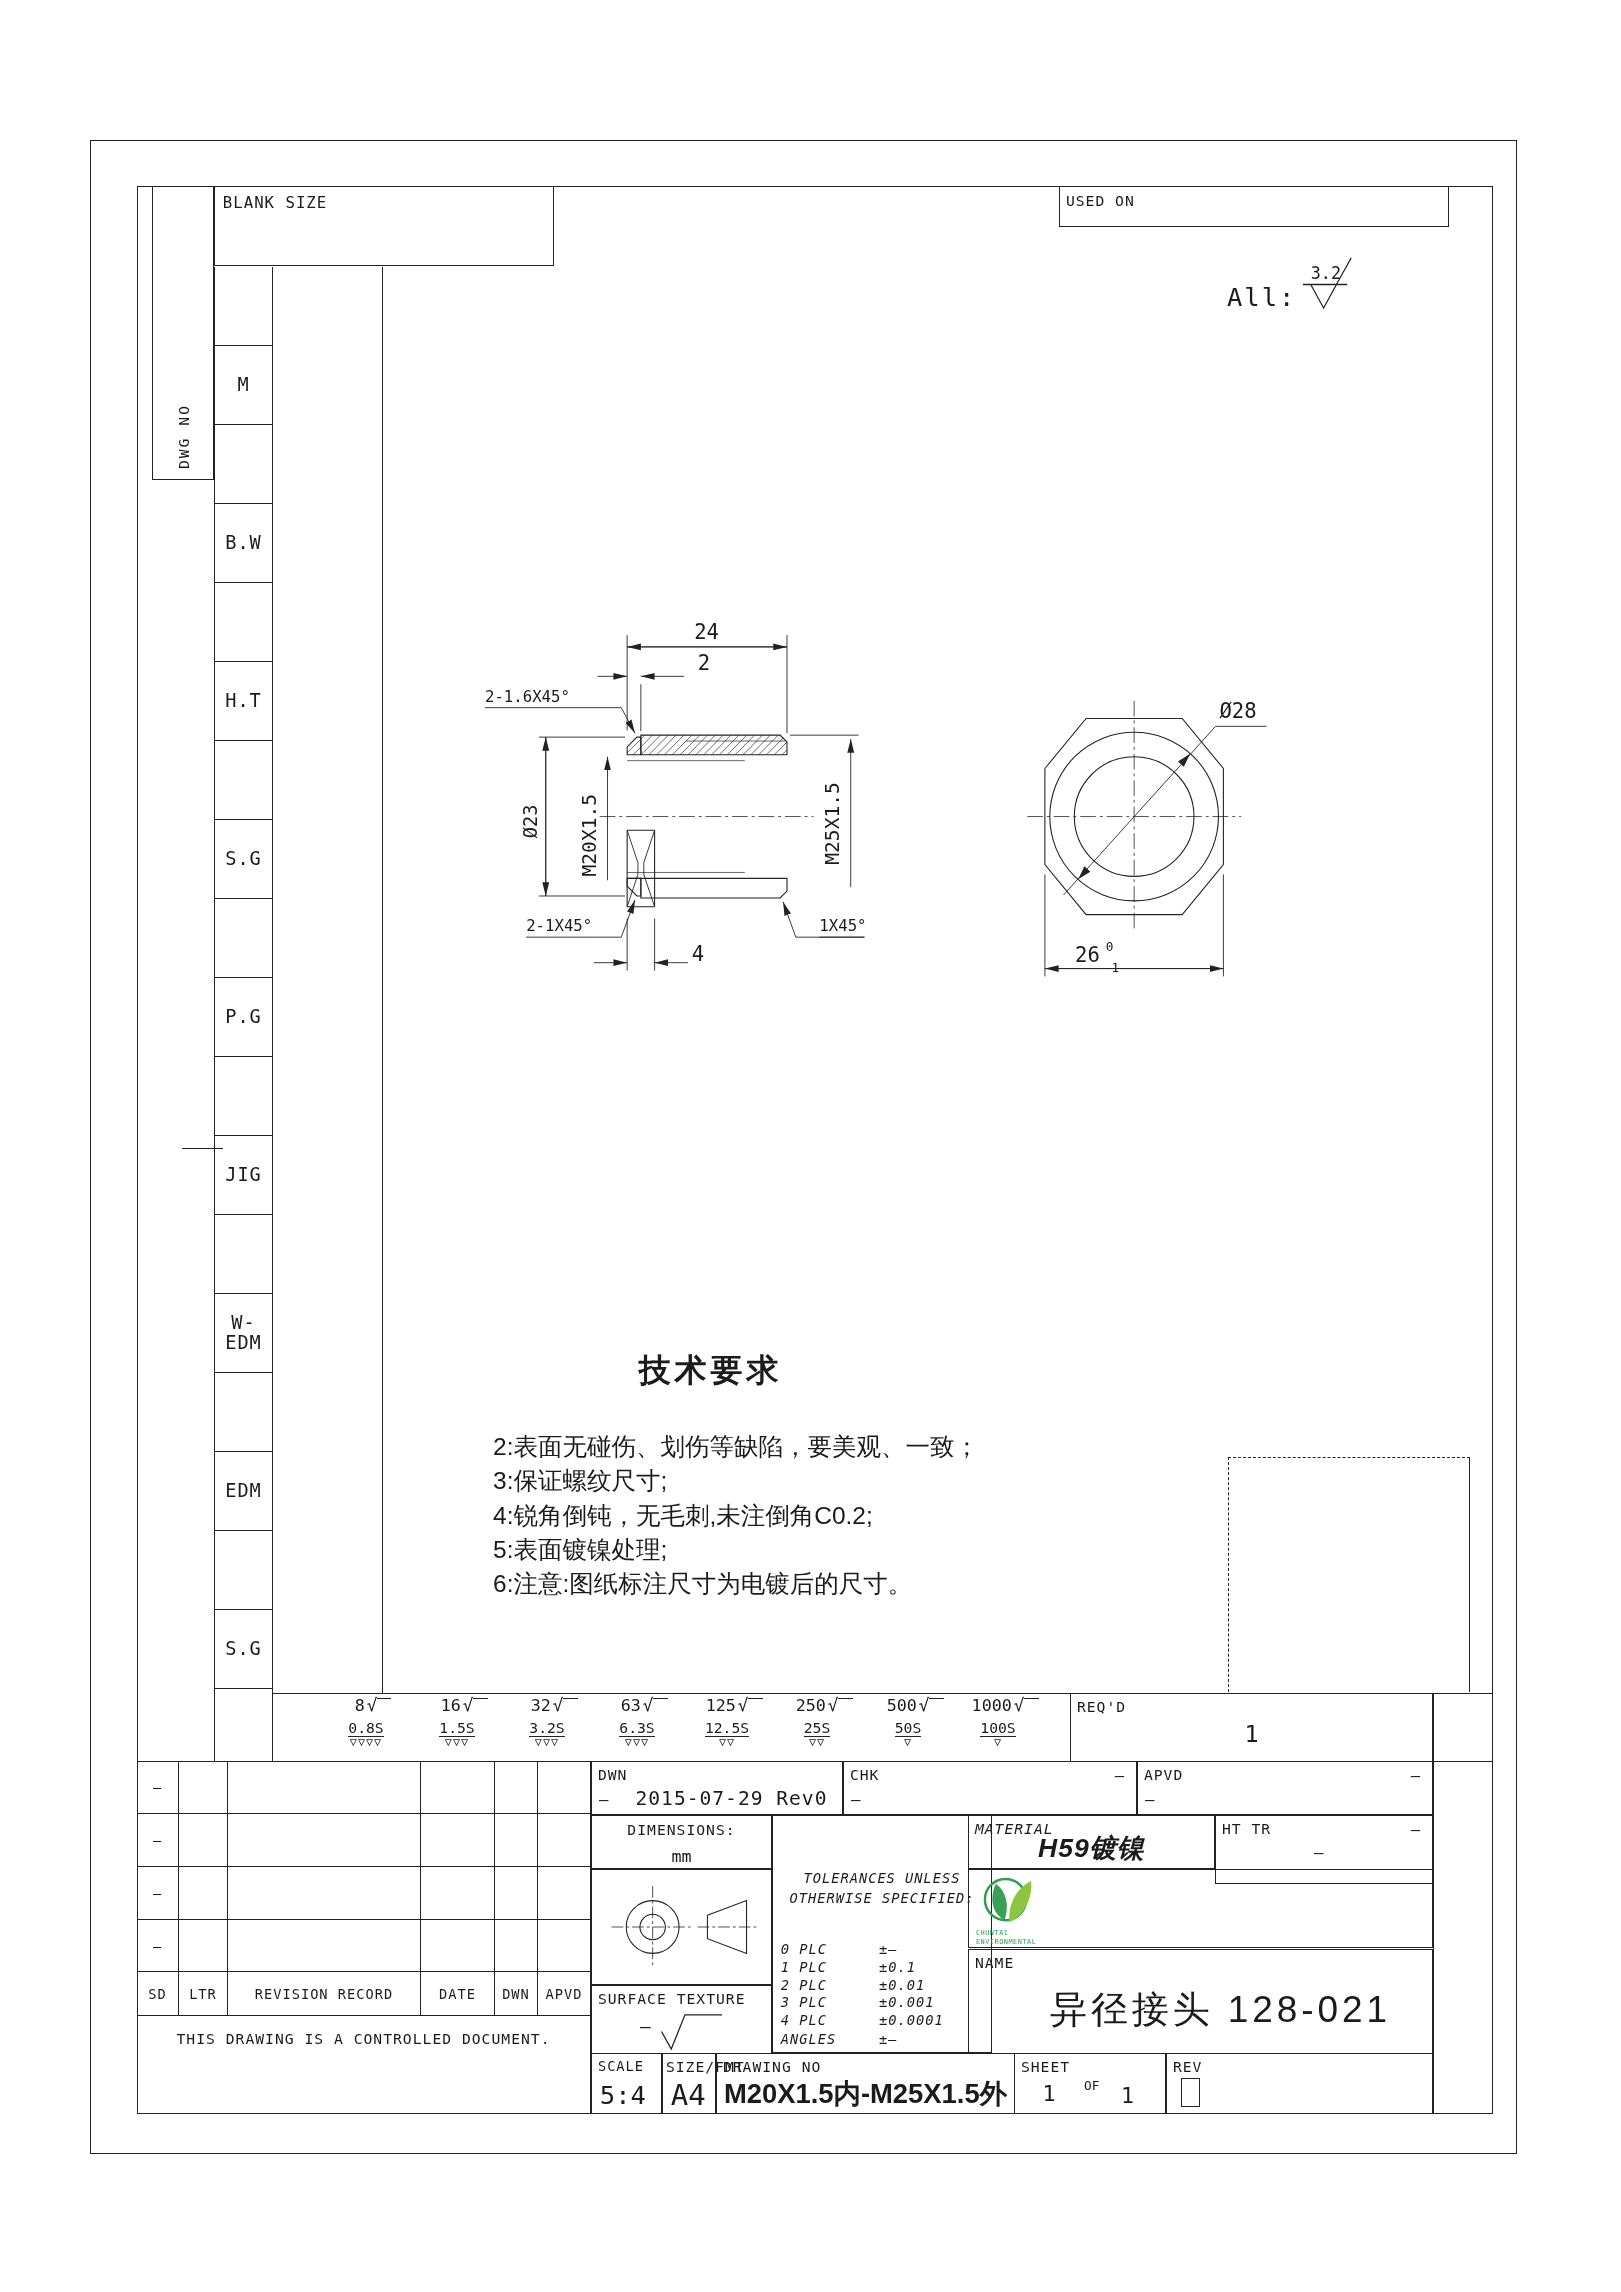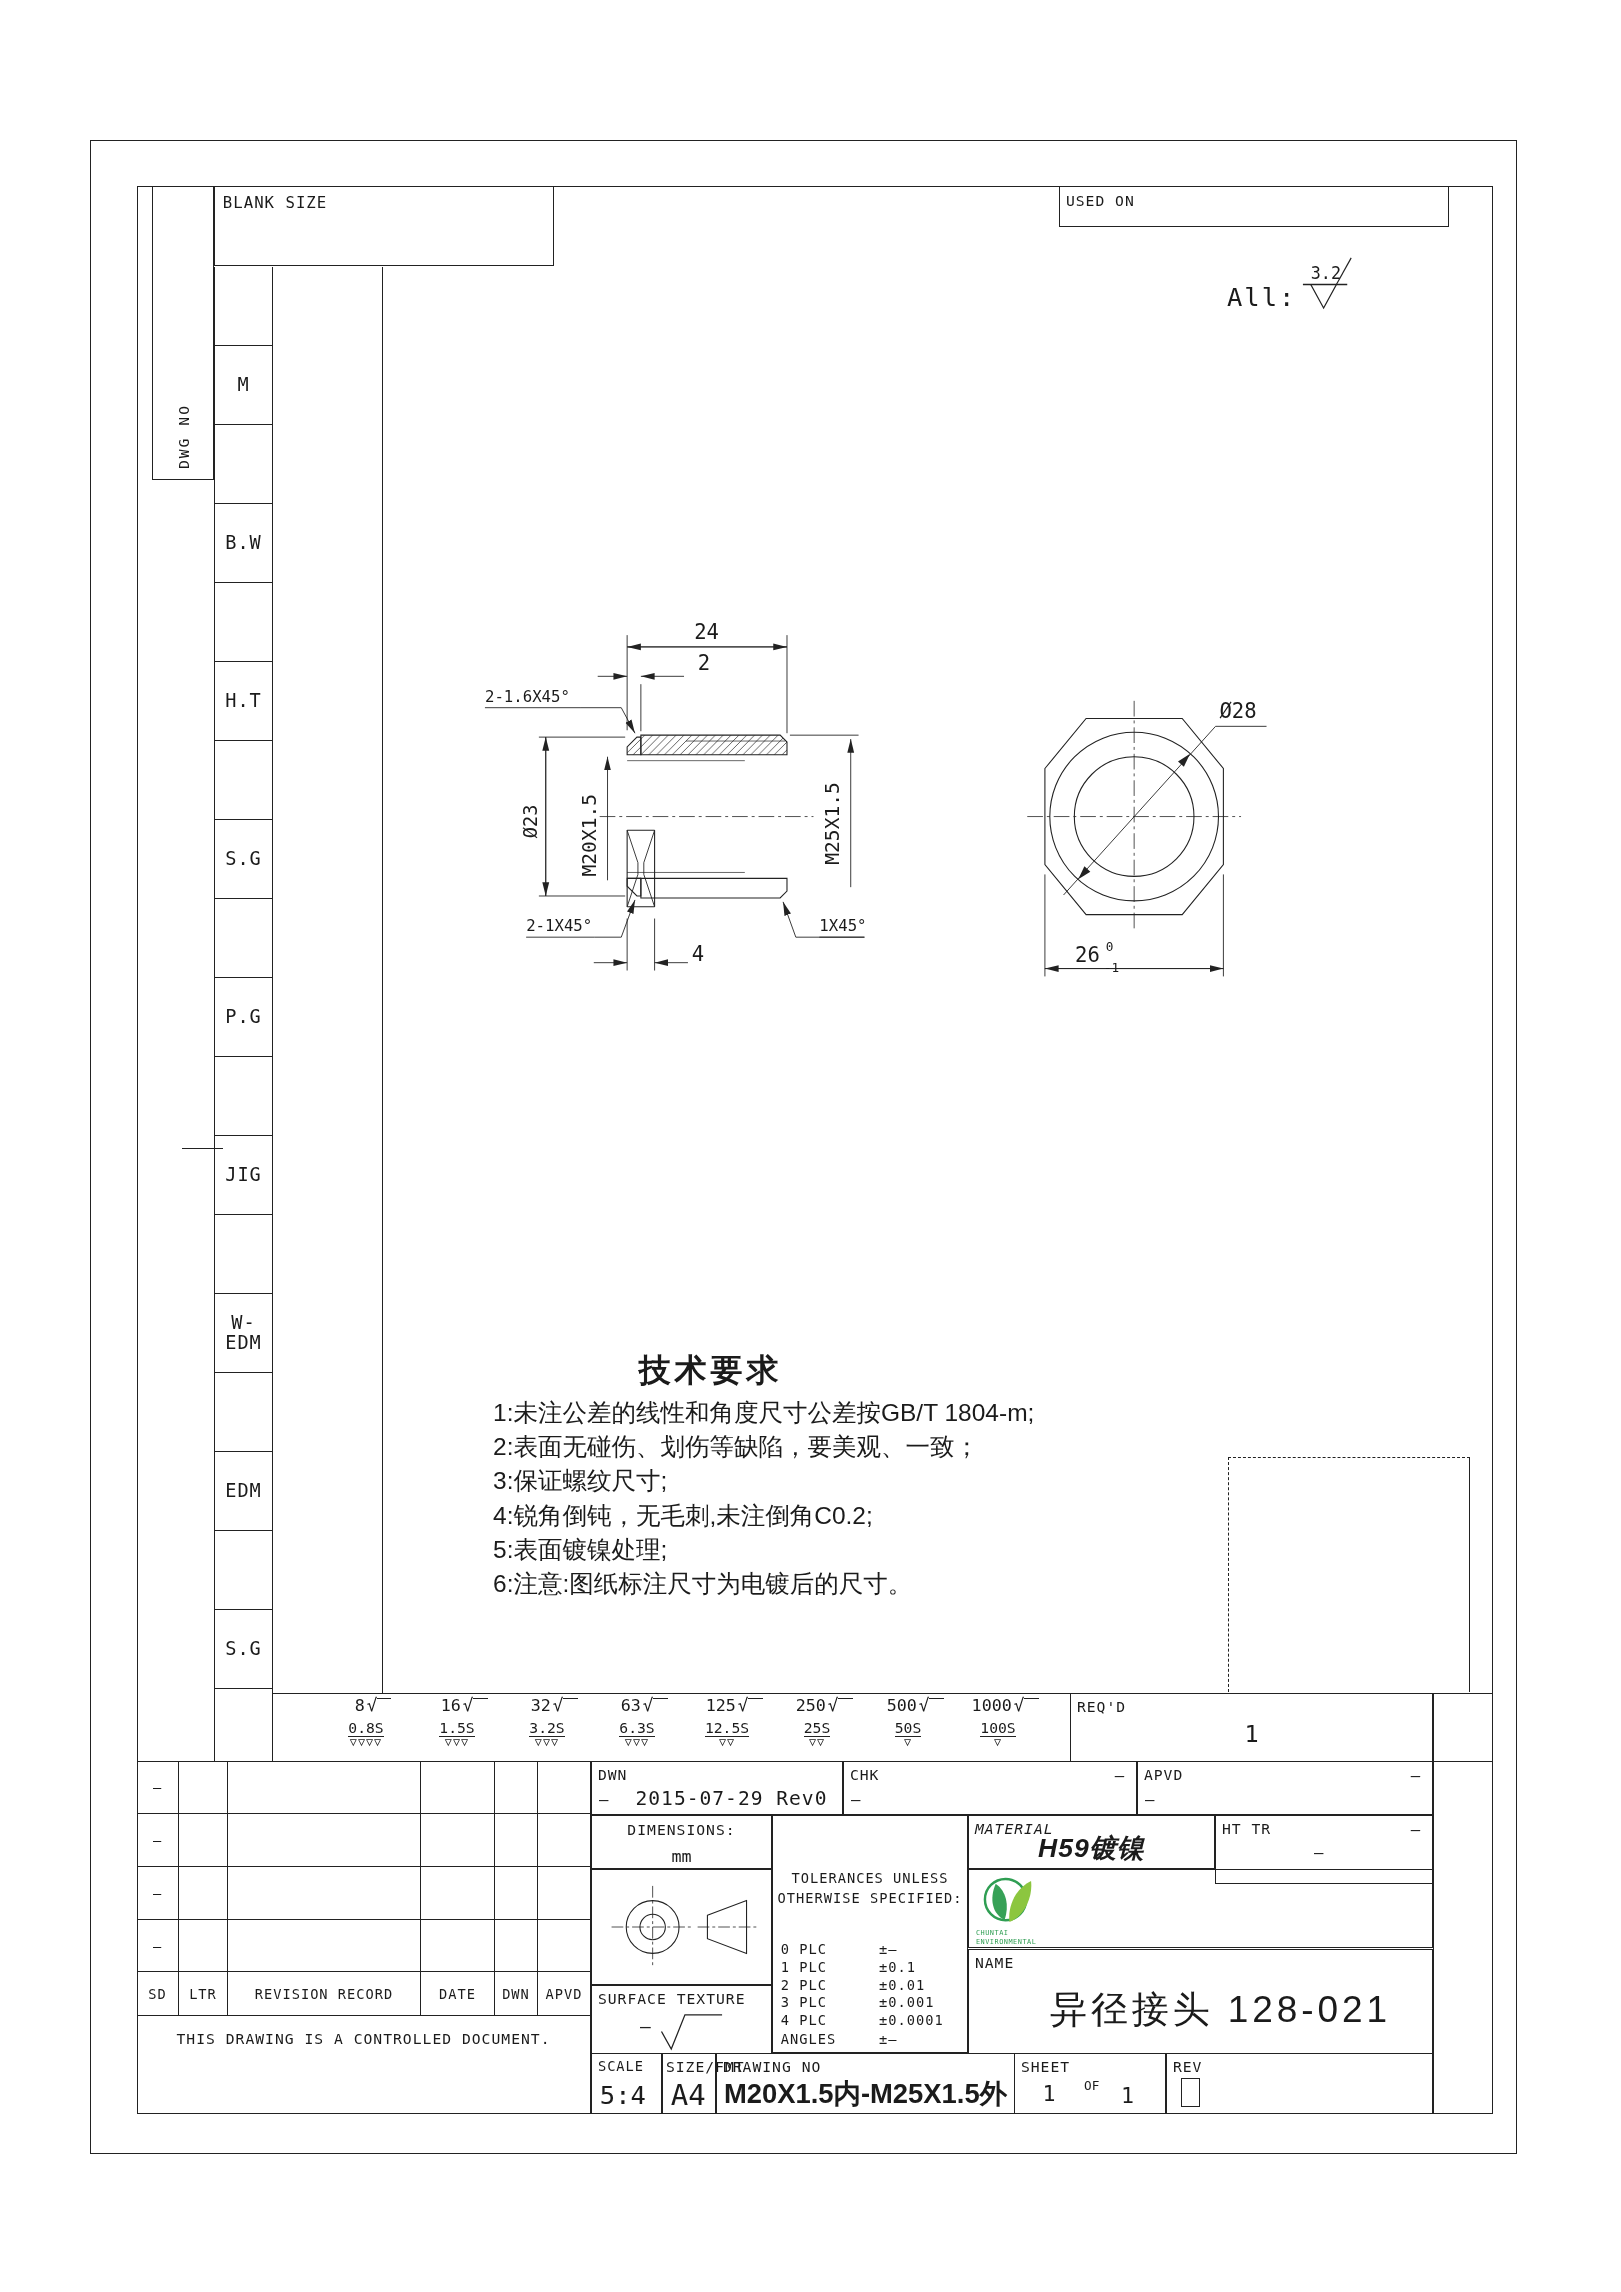--- a/index.html
+++ b/index.html
@@ -180,21 +180,20 @@
     </g>
     <g>
       <text class="cad" font-size="21" x="1244" y="733">Ø28</text>
       <text class="cad" font-size="21" text-anchor="end" x="1122" y="981">26</text>
       <text class="cad" font-size="13" x="1128" y="970">0</text>
       <text class="cad" font-size="13" x="1126" y="992">-1</text>
     </g>
   </svg>
 
   <div class="abs cn" style="left:588px;top:1349px;width:245px;text-align:center;font-size:32px;font-weight:bold;letter-spacing:3.9px;">技术要求</div>
-  <div class="abs cn" style="left:493px;top:1396px;font-size:24.5px;">1:未注公差的线性和角度尺寸公差按GB/T 1804-m;</div>
   <div class="abs cn" style="left:493px;top:1430px;font-size:24.5px;">2:表面无碰伤、划伤等缺陷，要美观、一致；</div>
   <div class="abs cn" style="left:493px;top:1464px;font-size:24.5px;">3:保证螺纹尺寸;</div>
   <div class="abs cn" style="left:493px;top:1499px;font-size:24.5px;">4:锐角倒钝，无毛刺,未注倒角C0.2;</div>
   <div class="abs cn" style="left:493px;top:1533px;font-size:24.5px;">5:表面镀镍处理;</div>
   <div class="abs cn" style="left:493px;top:1567px;font-size:24.5px;">6:注意:图纸标注尺寸为电镀后的尺寸。</div>
 
   <div class="abs" style="left:1228px;top:1457px;width:242px;height:235px;box-sizing:border-box;
               border-top:1.5px dashed #222;border-left:1.5px dashed #222;border-right:1px solid #222;"></div>
 
   <div class="hline" style="left:272px;top:1693px;width:1220px;"></div>
@@ -309,21 +308,21 @@
   <div class="tbox" style="left:968px;top:1815px;width:247px;height:54px;font-style:italic;">
     <div class="tlab">MATERIAL</div>
     <div class="abs cn" style="left:69px;top:13.7px;font-size:26.5px;font-weight:bold;letter-spacing:1px;">H59镀镍</div>
   </div>
   <div class="tbox" style="left:1215px;top:1815px;width:218px;height:69px;">
     <div class="tlab">HT TR</div>
     <div class="dashtr">–</div>
     <div class="abs dash" style="left:98px;top:27.4px;">–</div>
   </div>
 
-  <div class="tbox" style="left:772px;top:1815px;width:196px;height:238px;">
+  <div class="tbox" style="left:772px;top:1815px;width:220px;height:238px;font-style:italic;">
     <div class="abs" style="left:0;right:0;top:54px;text-align:center;font-size:13.7px;letter-spacing:1px;">TOLERANCES UNLESS</div>
     <div class="abs" style="left:0;right:0;top:74px;text-align:center;font-size:13.7px;letter-spacing:1px;">OTHERWISE SPECIFIED:</div>
     <div class="tolrow" style="top:125px;">0 PLC</div>
     <div class="tolval" style="top:125px;">±–</div>
     <div class="tolrow" style="top:143px;">1 PLC</div>
     <div class="tolval" style="top:143px;">±0.1</div>
     <div class="tolrow" style="top:161px;">2 PLC</div>
     <div class="tolval" style="top:161px;">±0.01</div>
     <div class="tolrow" style="top:178px;">3 PLC</div>
     <div class="tolval" style="top:178px;">±0.001</div>

